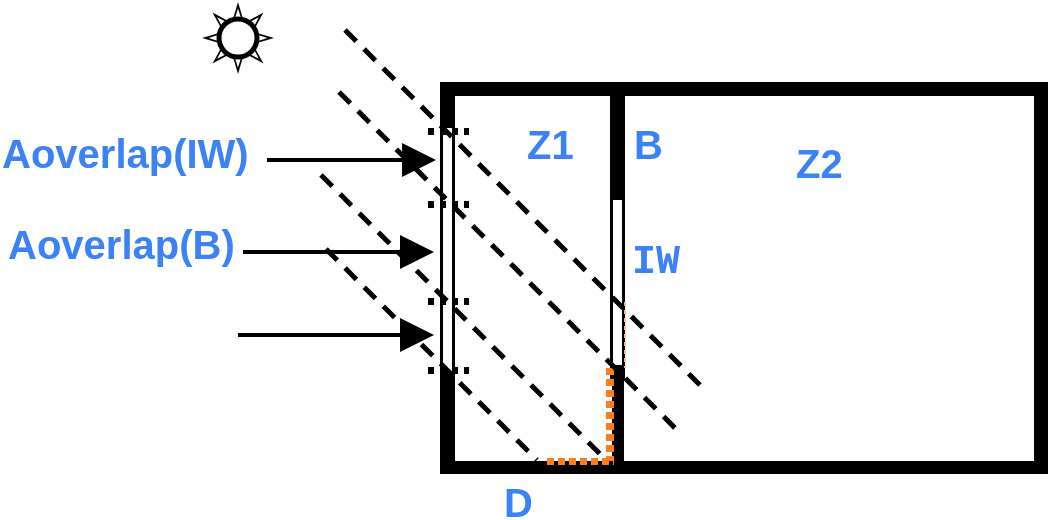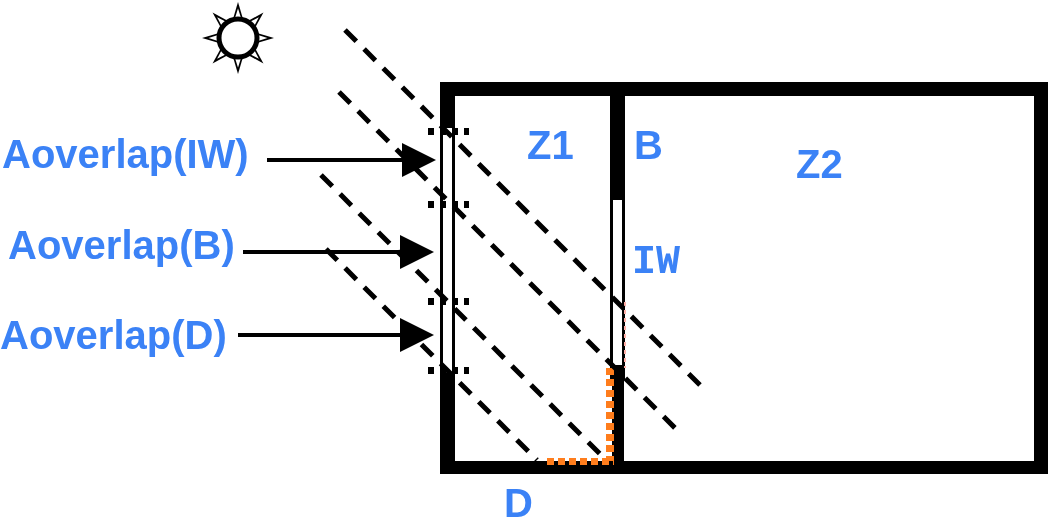--- a/index.html
+++ b/index.html
@@ -112,21 +112,20 @@
   <div class="arrow-head" style="left:402px;top:143px;"></div>
 
   <div class="arrow-line" style="left:243px;top:250px;width:157px;"></div>
   <div class="arrow-head" style="left:400px;top:235px;"></div>
 
   <div class="arrow-line" style="left:238px;top:333px;width:162px;"></div>
   <div class="arrow-head" style="left:400px;top:318px;"></div>
 
   <div class="lbl" style="left:2px;top:134px;">Aoverlap(IW)</div>
   <div class="lbl" style="left:0px;top:225px;margin-left:8px;">Aoverlap(B)</div>
-  <div class="lbl" style="left:0px;top:315px;">Aoverlap(D)</div>
 
   <div class="lbl" style="left:527px;top:125px;">Z1</div>
   <div class="lbl" style="left:796px;top:144px;">Z2</div>
 
   <div class="lbl" style="left:634px;top:125px;">B</div>
   <div class="lbl" style="left:632px;top:243px;font-family:Liberation Mono, monospace;">IW</div>
   <div class="lbl" style="left:504px;top:483px;">D</div>
 
 </div>
 

